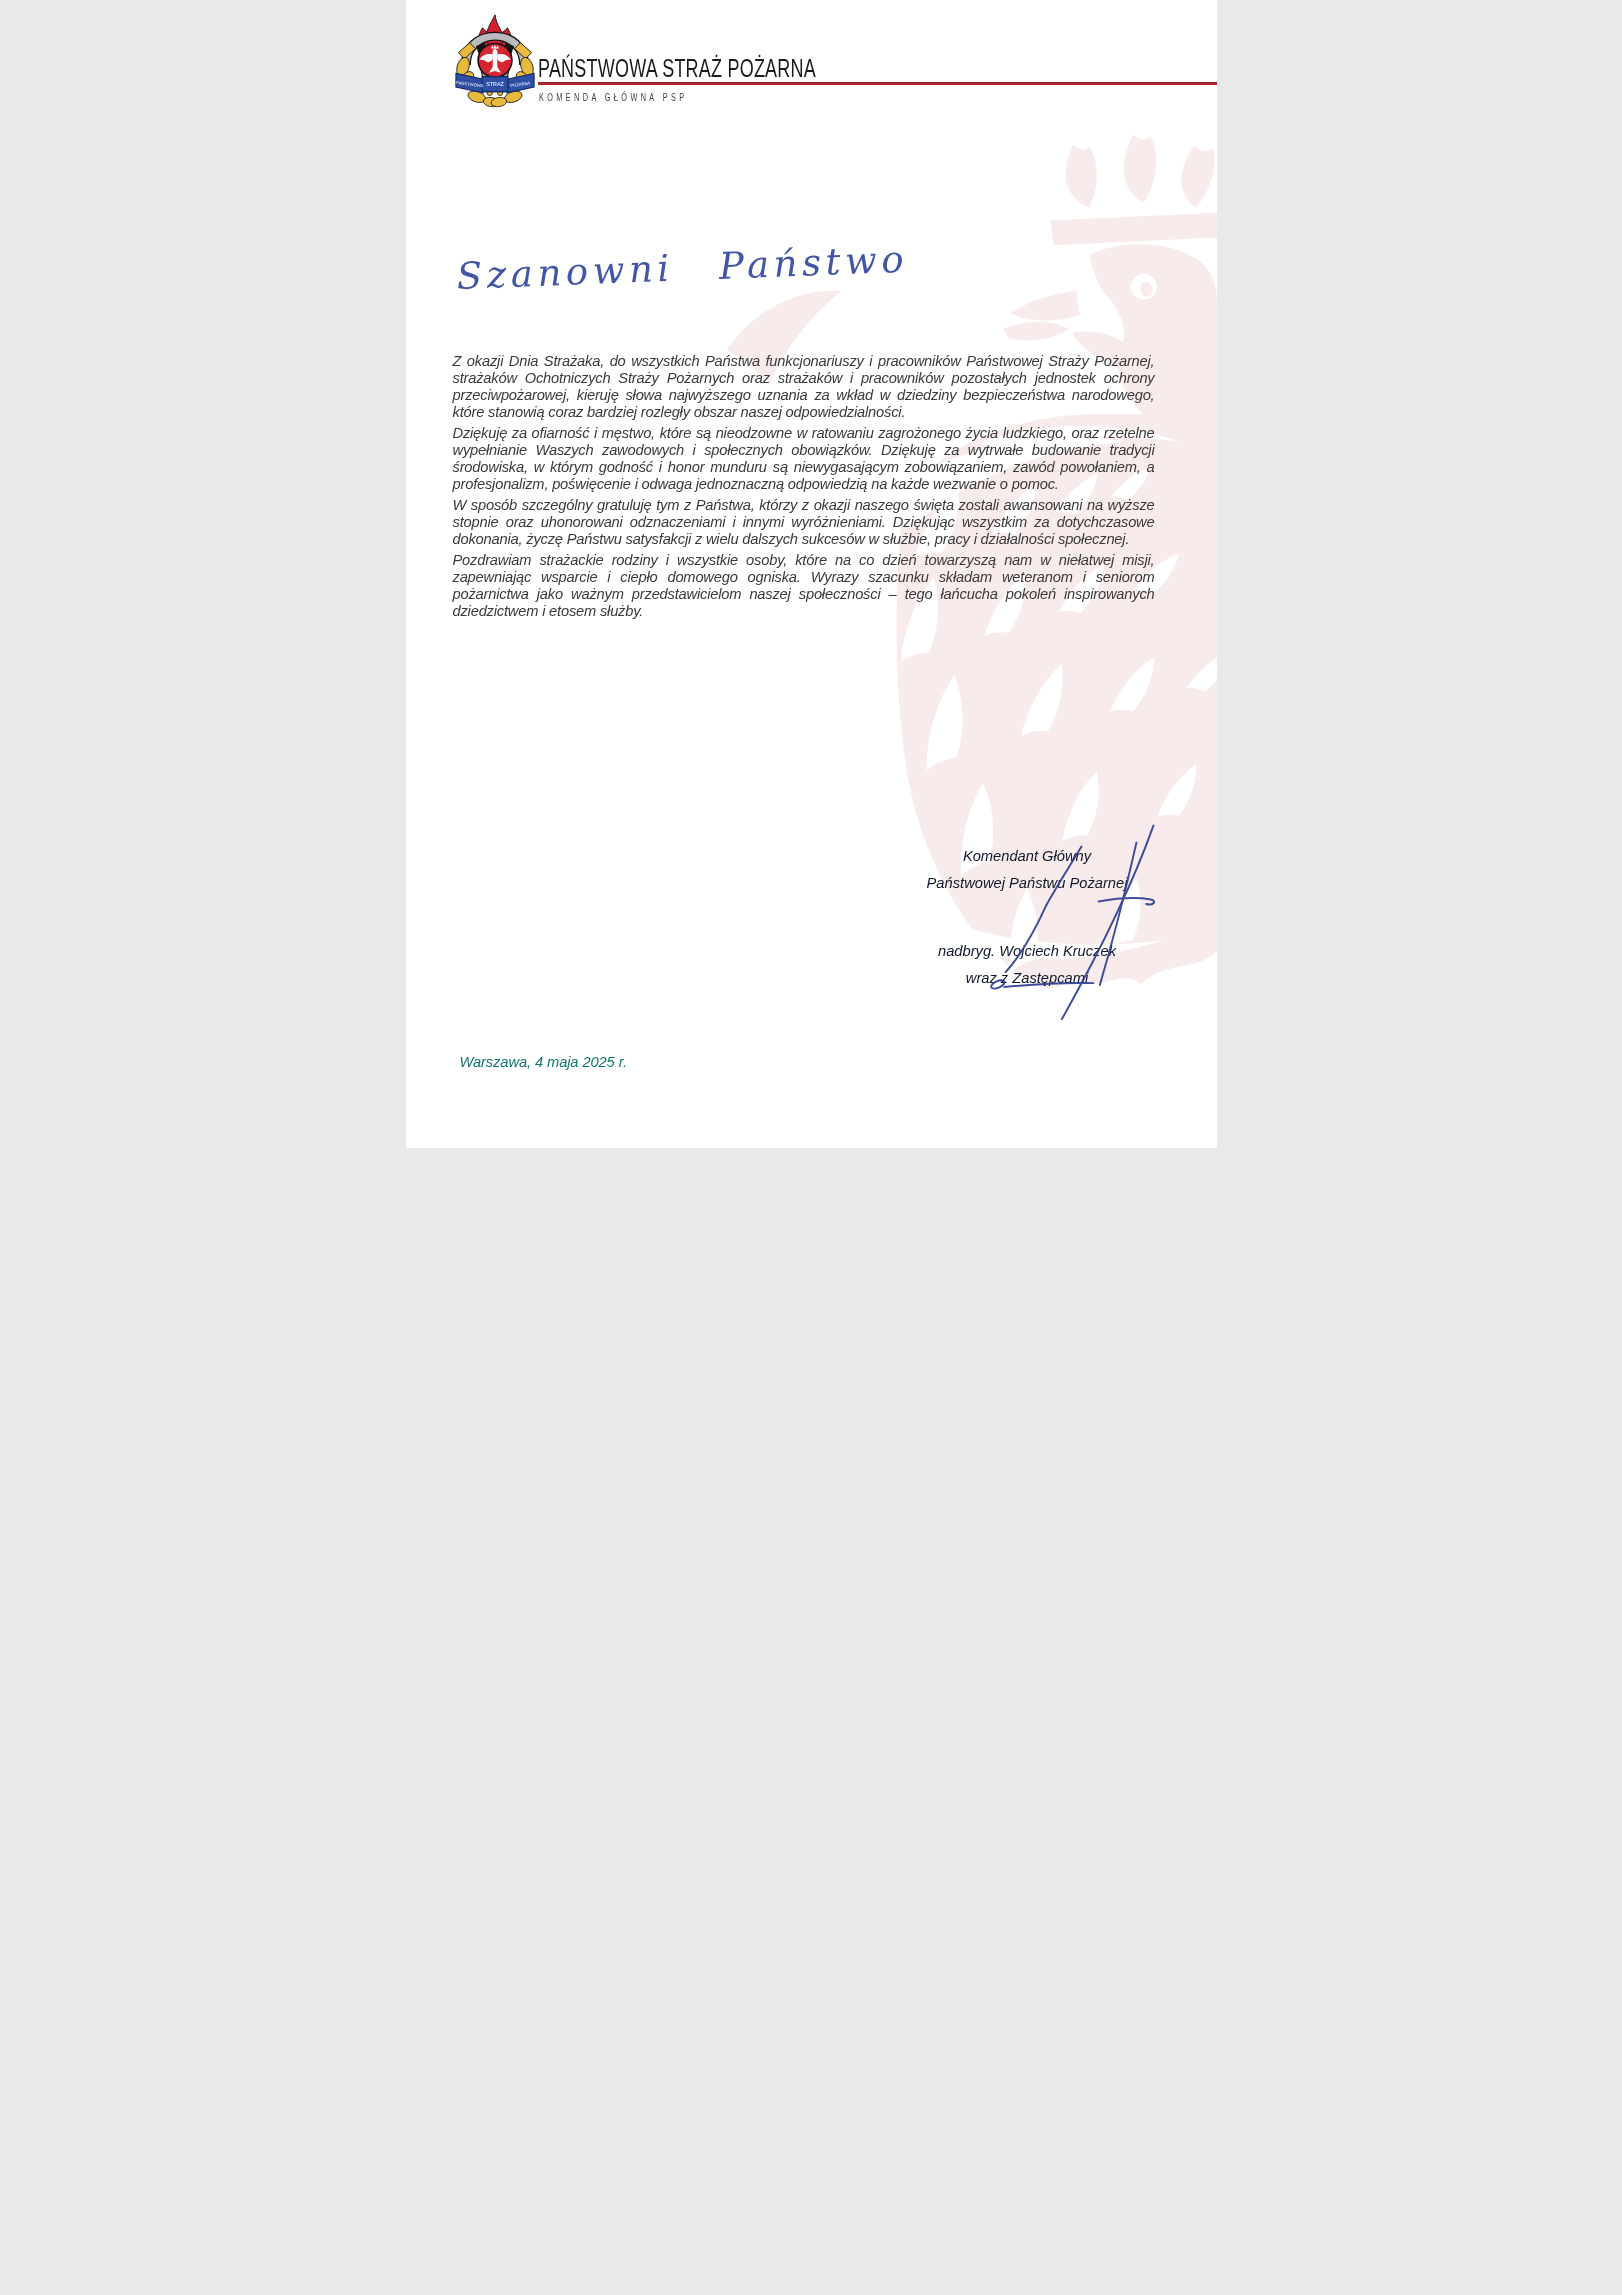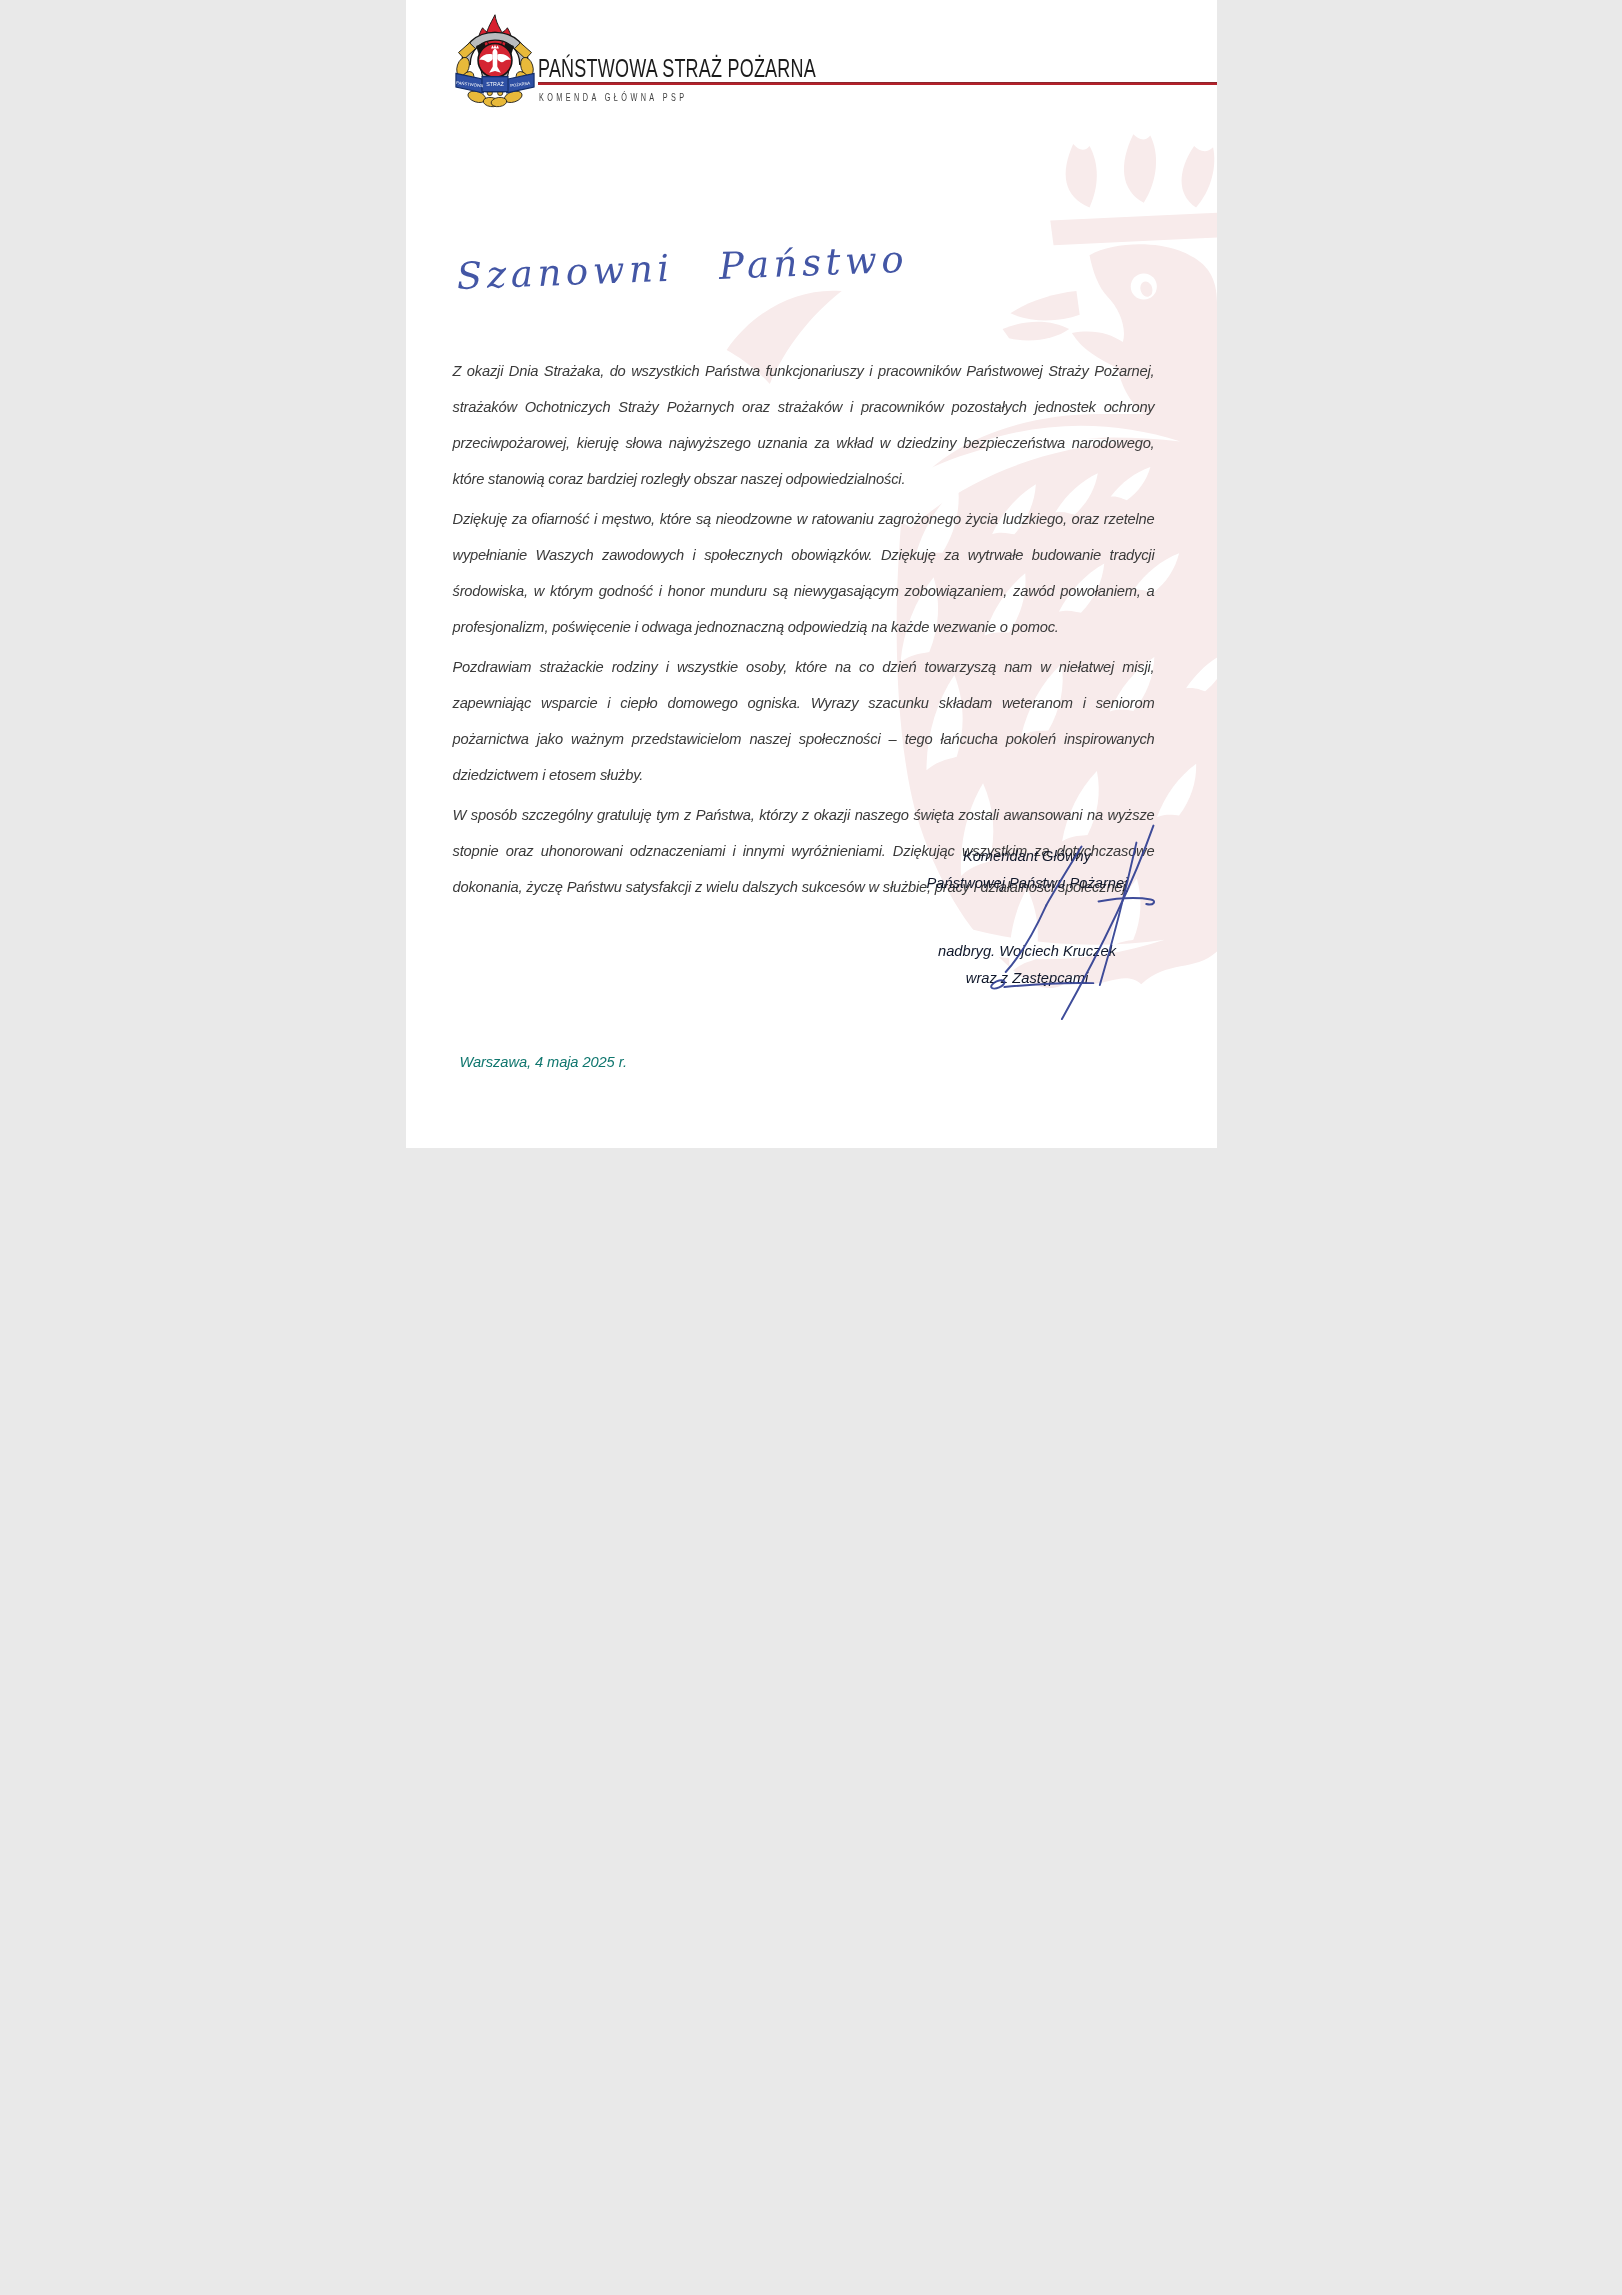--- a/index.html
+++ b/index.html
@@ -32,21 +32,21 @@
   .salutation{
     position:absolute;left:50px;top:255px;
     font-family:"DejaVu Serif",serif;font-style:italic;
     font-size:37px;color:#4356a5;
     letter-spacing:4.6px;word-spacing:29px;white-space:nowrap;
     transform:rotate(-2.2deg);transform-origin:left top;
   }
   
   .body-text{
     position:absolute;left:47px;top:353px;width:702px;
-    color:#3a3a3a;font-style:italic;font-size:14.7px;line-height:36px;
+    color:#3a3a3a;font-style:italic;font-size:14.7px;line-height:17px;
     letter-spacing:-0.2px;text-align:justify;
   }
   .body-text p{margin:0 0 3.9px 0;}
   
   .sig{
     position:absolute;left:458px;top:843px;width:327px;
     text-align:center;font-style:italic;font-size:14.7px;line-height:27px;
     color:#0f172a;
   }
   .sig .gap{height:41px;}
@@ -173,22 +173,22 @@
 
   <div class="org-name">PAŃSTWOWA STRAŻ POŻARNA</div>
   <div class="header-rule"></div>
   <div class="org-unit">KOMENDA GŁÓWNA PSP</div>
 
   <div class="salutation">Szanowni Państwo</div>
 
   <main class="body-text">
     <p>Z okazji Dnia Strażaka, do wszystkich Państwa funkcjonariuszy i pracowników Państwowej Straży Pożarnej, strażaków Ochotniczych Straży Pożarnych oraz strażaków i pracowników pozostałych jednostek ochrony przeciwpożarowej, kieruję słowa najwyższego uznania za wkład w dziedziny bezpieczeństwa narodowego, które stanowią coraz bardziej rozległy obszar naszej odpowiedzialności.</p>
     <p>Dziękuję za ofiarność i męstwo, które są nieodzowne w ratowaniu zagrożonego życia ludzkiego, oraz rzetelne wypełnianie Waszych zawodowych i społecznych obowiązków. Dziękuję za wytrwałe budowanie tradycji środowiska, w którym godność i honor munduru są niewygasającym zobowiązaniem, zawód powołaniem, a profesjonalizm, poświęcenie i odwaga jednoznaczną odpowiedzią na każde wezwanie o pomoc.</p>
+    <p>W sposób szczególny gratuluję tym z Państwa, którzy z okazji naszego święta zostali awansowani na wyższe stopnie oraz uhonorowani odznaczeniami i innymi wyróżnieniami. Dziękując wszystkim za dotychczasowe dokonania, życzę Państwu satysfakcji z wielu dalszych sukcesów w służbie, pracy i działalności społecznej.</p>
     <p>Pozdrawiam strażackie rodziny i wszystkie osoby, które na co dzień towarzyszą nam w niełatwej misji, zapewniając wsparcie i ciepło domowego ogniska. Wyrazy szacunku składam weteranom i seniorom pożarnictwa jako ważnym przedstawicielom naszej społeczności – tego łańcucha pokoleń inspirowanych dziedzictwem i etosem służby.</p>
-    <p>W sposób szczególny gratuluję tym z Państwa, którzy z okazji naszego święta zostali awansowani na wyższe stopnie oraz uhonorowani odznaczeniami i innymi wyróżnieniami. Dziękując wszystkim za dotychczasowe dokonania, życzę Państwu satysfakcji z wielu dalszych sukcesów w służbie, pracy i działalności społecznej.</p>
   </main>
 
   <div class="sig">
     <div>Komendant Główny</div>
     <div>Państwowej Państwu Pożarnej</div>
     <div class="gap"></div>
     <div>nadbryg. Wojciech Kruczek</div>
     <div>wraz z Zastępcami</div>
   </div>
 

